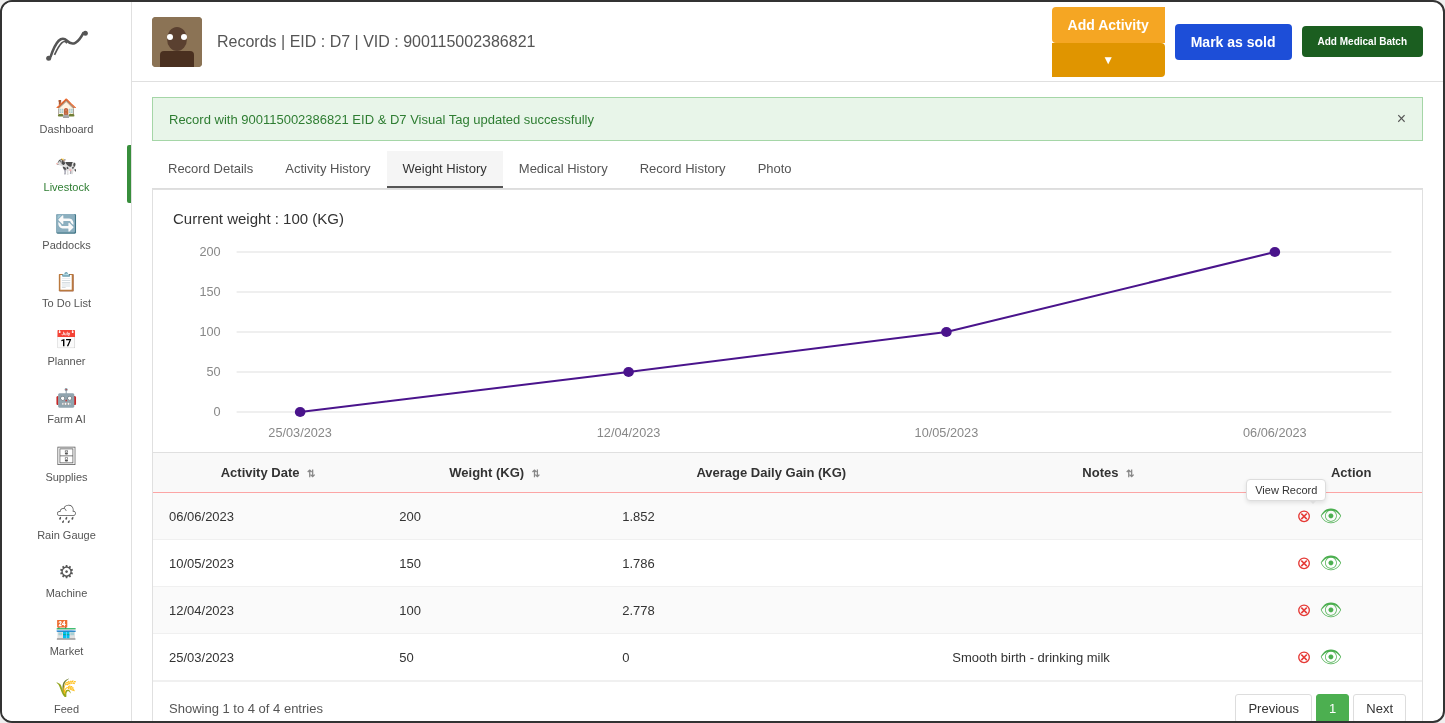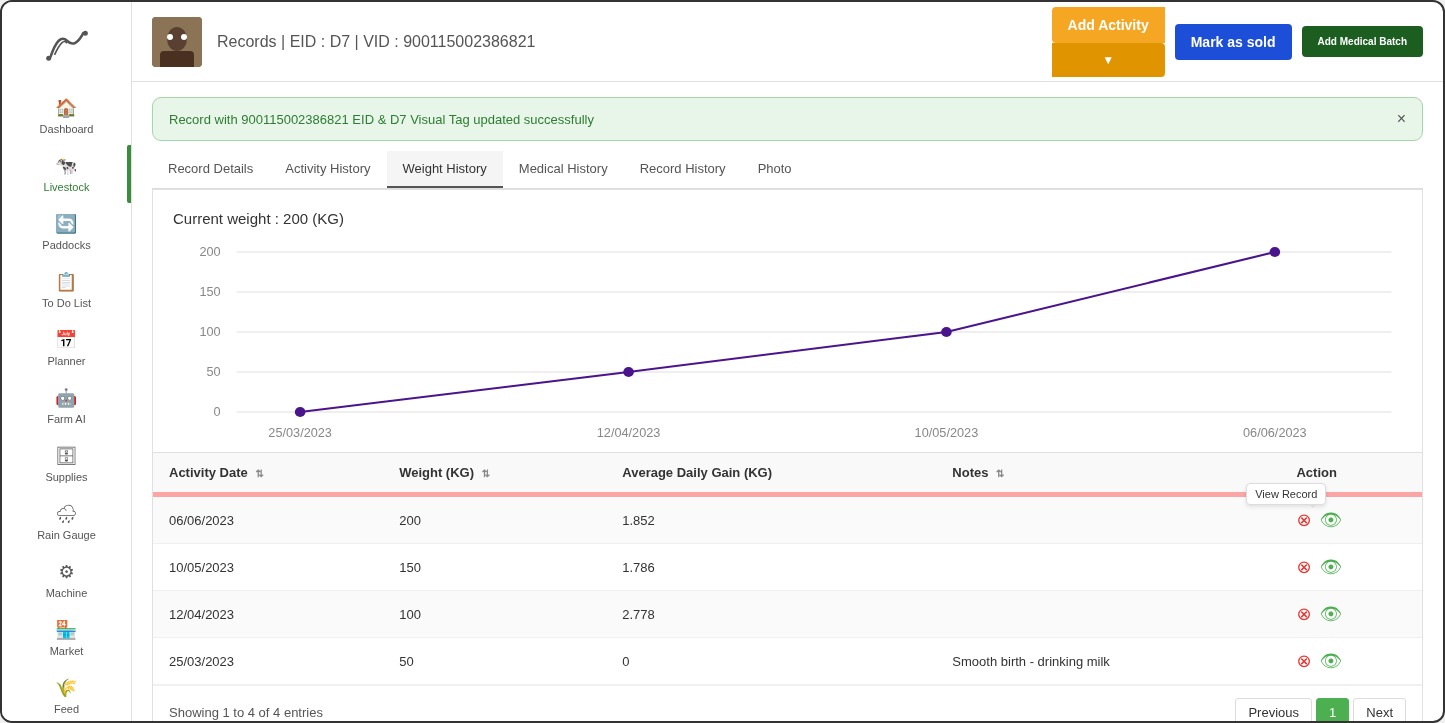--- a/index.html
+++ b/index.html
@@ -25,40 +25,40 @@
     .header-actions { margin-left: auto; display: flex; gap: 10px; align-items: center; }
     .btn-add-activity { background: #f5a623; color: #fff; border: none; padding: 10px 16px; border-radius: 4px 0 0 4px; cursor: pointer; font-size: 14px; font-weight: 600; }
     .btn-add-activity-dropdown { background: #e09500; color: #fff; border: none; padding: 10px 8px; border-radius: 0 4px 4px 0; cursor: pointer; font-size: 12px; }
     .btn-mark-sold { background: #1d4ed8; color: #fff; border: none; padding: 10px 16px; border-radius: 4px; cursor: pointer; font-size: 14px; font-weight: 600; }
     .btn-add-medical { background: #1b5e20; color: #fff; border: none; padding: 10px 16px; border-radius: 4px; cursor: pointer; font-size: 10px; font-weight: 600; }
     
     
     .content { flex: 1; padding: 0 20px 20px; overflow-y: auto; }
     
     
-    .success-banner { background: #e8f5e9; border: 1px solid #a5d6a7; border-radius: 9px; padding: 12px 16px; margin: 15px 0 10px; display: flex; align-items: center; justify-content: space-between; }
+    .success-banner { background: #e8f5e9; border: 1px solid #a5d6a7; border-radius: 0; padding: 12px 16px; margin: 15px 0 10px; display: flex; align-items: center; justify-content: space-between; }
     .success-banner-text { color: #2e7d32; font-size: 13px; }
     .success-banner-close { background: none; border: none; cursor: pointer; color: #555; font-size: 16px; }
     
     
     .tabs { display: flex; border-bottom: 1px solid #ddd; margin-bottom: 0; }
     .tab { padding: 10px 16px; font-size: 13px; cursor: pointer; color: #555; border-bottom: 2px solid transparent; }
     .tab.active { color: #333; border-bottom: 2px solid #555; font-weight: 500; background: #f5f5f5; }
     
     
     .chart-section { background: #fff; padding: 20px 20px 10px; border: 1px solid #e0e0e0; border-bottom: none; }
     .chart-title { font-size: 15px; font-weight: 500; margin-bottom: 15px; color: #333; }
     .chart-container { position: relative; height: 200px; }
     .chart-svg { width: 100%; height: 100%; }
     
     
     .table-container { border: 1px solid #e0e0e0; background: #fff; }
     table { width: 100%; border-collapse: collapse; }
     thead tr { background: #f9f9f9; }
-    th { padding: 12px 16px; text-align: left; font-size: 13px; font-weight: 600; color: #333; border-bottom: 5px solid #fca5a5; }
+    th { padding: 12px 16px; text-align: center; font-size: 13px; font-weight: 600; color: #333; border-bottom: 1px solid #fca5a5; }
     td { padding: 12px 16px; font-size: 13px; color: #333; border-bottom: 1px solid #f0f0f0; }
     tr:nth-child(odd) td { background: #fafafa; }
     tr:nth-child(even) td { background: #fff; }
     .sort-icon { font-size: 10px; color: #888; margin-left: 4px; }
     .action-icons { display: flex; gap: 8px; align-items: center; }
     .btn-delete { background: none; border: none; cursor: pointer; color: #e53935; font-size: 18px; }
     .btn-view { background: none; border: none; cursor: pointer; color: #4caf50; font-size: 18px; }
     .tooltip-container { position: relative; }
     .tooltip { position: absolute; bottom: 120%; right: 16px; background: #fff; border: 1px solid #ddd; border-radius: 4px; padding: 4px 8px; font-size: 11px; white-space: nowrap; color: #333; box-shadow: 0 2px 4px rgba(0,0,0,0.1); }
     .tooltip::after { content: ''; position: absolute; top: 100%; right: 8px; border: 4px solid transparent; border-top-color: #ddd; }
@@ -164,21 +164,21 @@
       <div class="tabs">
         <div class="tab">Record Details</div>
         <div class="tab">Activity History</div>
         <div class="tab active">Weight History</div>
         <div class="tab">Medical History</div>
         <div class="tab">Record History</div>
         <div class="tab">Photo</div>
       </div>
 
       <div class="chart-section">
-        <div class="chart-title">Current weight : 200 (KG)</div>
+        <div class="chart-title">Current weight : 100 (KG)</div>
         <div class="chart-container">
           <svg class="chart-svg" viewBox="0 0 1160 200" preserveAspectRatio="none">
 
             <line x1="60" y1="10" x2="1150" y2="10" stroke="#e0e0e0" stroke-width="1"></line>
             <line x1="60" y1="50" x2="1150" y2="50" stroke="#e0e0e0" stroke-width="1"></line>
             <line x1="60" y1="90" x2="1150" y2="90" stroke="#e0e0e0" stroke-width="1"></line>
             <line x1="60" y1="130" x2="1150" y2="130" stroke="#e0e0e0" stroke-width="1"></line>
             <line x1="60" y1="170" x2="1150" y2="170" stroke="#e0e0e0" stroke-width="1"></line>
 
             <text x="45" y="14" text-anchor="end" font-size="12" fill="#888">200</text>

